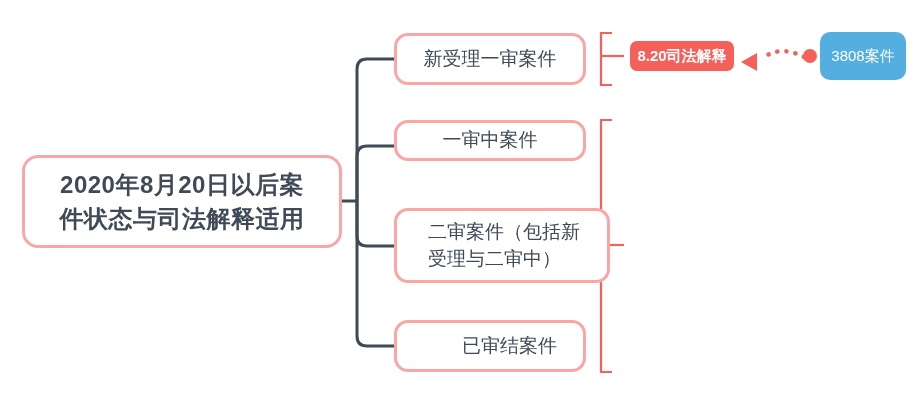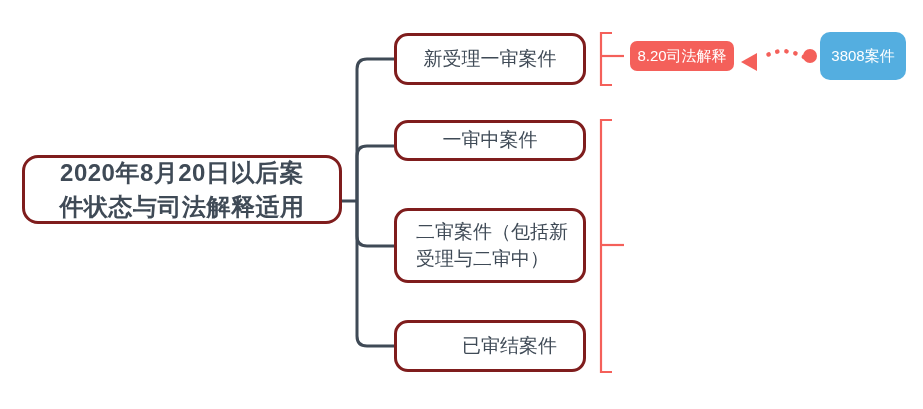--- a/index.html
+++ b/index.html
@@ -23,75 +23,75 @@
     top: 0;
     width: 923px;
     height: 409px;
     pointer-events: none;
   }
 
   .node {
     position: absolute;
     box-sizing: border-box;
     background: #ffffff;
-    border: 3px solid #7f1d1d;
+    border: 3px solid #fca5a5;
     border-radius: 14px;
     display: flex;
     align-items: center;
     justify-content: center;
     text-align: center;
     color: #3F4A56;
     z-index: 2;
   }
   .node-label {
     display: block;
     line-height: 1.38;
     white-space: pre-line;
   }
 
   .root-node {
     left: 22px;
     top: 155px;
     width: 320px;
-    height: 69px;
+    height: 93px;
     border-width: 3px;
     border-radius: 16px;
     text-align: center;
   }
   .root-node .node-label {
     font-size: 24px;
     font-weight: bold;
     letter-spacing: 0.5px;
   }
 
   .child-node .node-label {
     font-size: 19px;
     font-weight: normal;
   }
   .child-1 { left: 394px; top: 33px;  width: 192px; height: 52px; }
   .child-2 { left: 394px; top: 120px; width: 192px; height: 41px; }
-  .child-3 { left: 394px; top: 208px; width: 192px; height: 75px; }
+  .child-3 { left: 394px; top: 208px; width: 216px; height: 75px; }
   .child-3 .node-label { text-align: left; padding-left: 4px; }
   .child-4 { left: 394px; top: 320px; width: 192px; height: 52px; padding-left: 39px; }
 
   .badge {
     position: absolute;
     box-sizing: border-box;
     display: flex;
     align-items: center;
     justify-content: center;
     color: #ffffff;
     border-radius: 7px;
     z-index: 3;
     white-space: nowrap;
   }
   .badge-red {
     background: #F4605A;
     font-size: 15px;
-    font-weight: normal;
+    font-weight: bold;
   }
   .badge-820  { left: 630px; top: 41px;  width: 104px; height: 30px; }
   .badge-2015 { left: 630px; top: 230px; width: 104px; height: 30px; }
   .badge-blue {
     left: 820px; top: 32px; width: 86px; height: 48px;
     background: #54AEE0;
     border-radius: 10px;
     font-size: 15px;
     font-weight: normal;
   }

